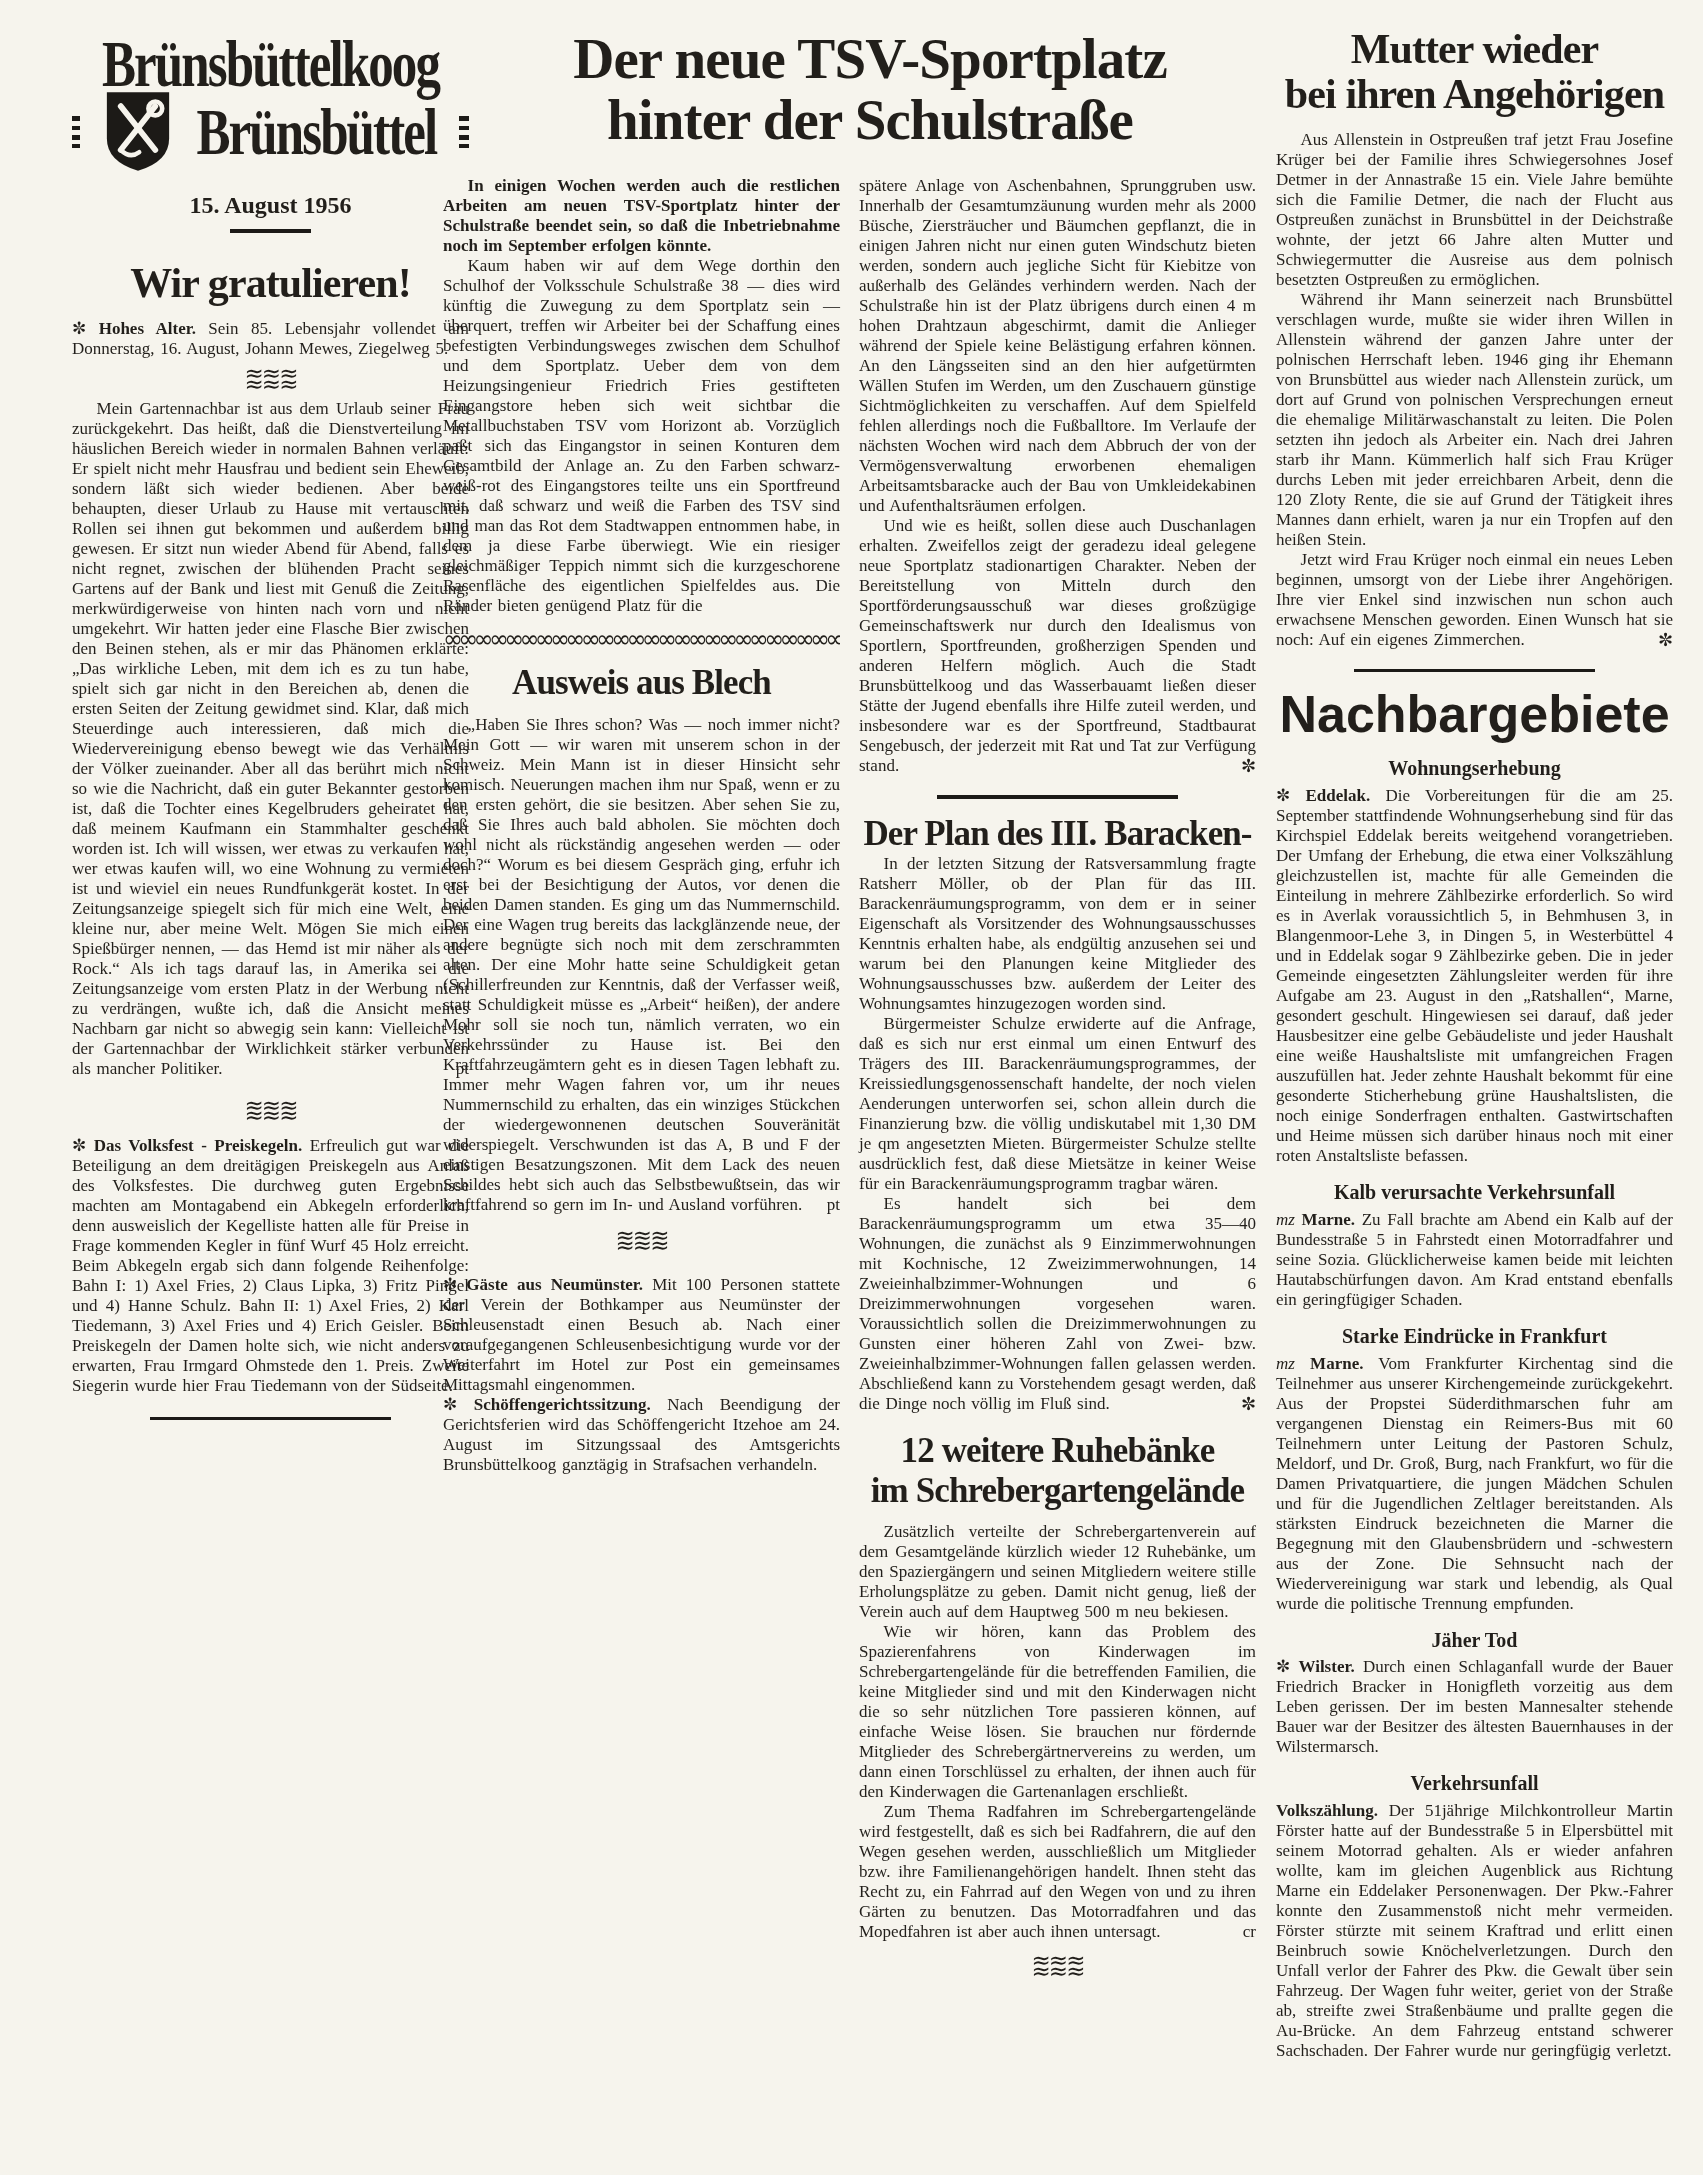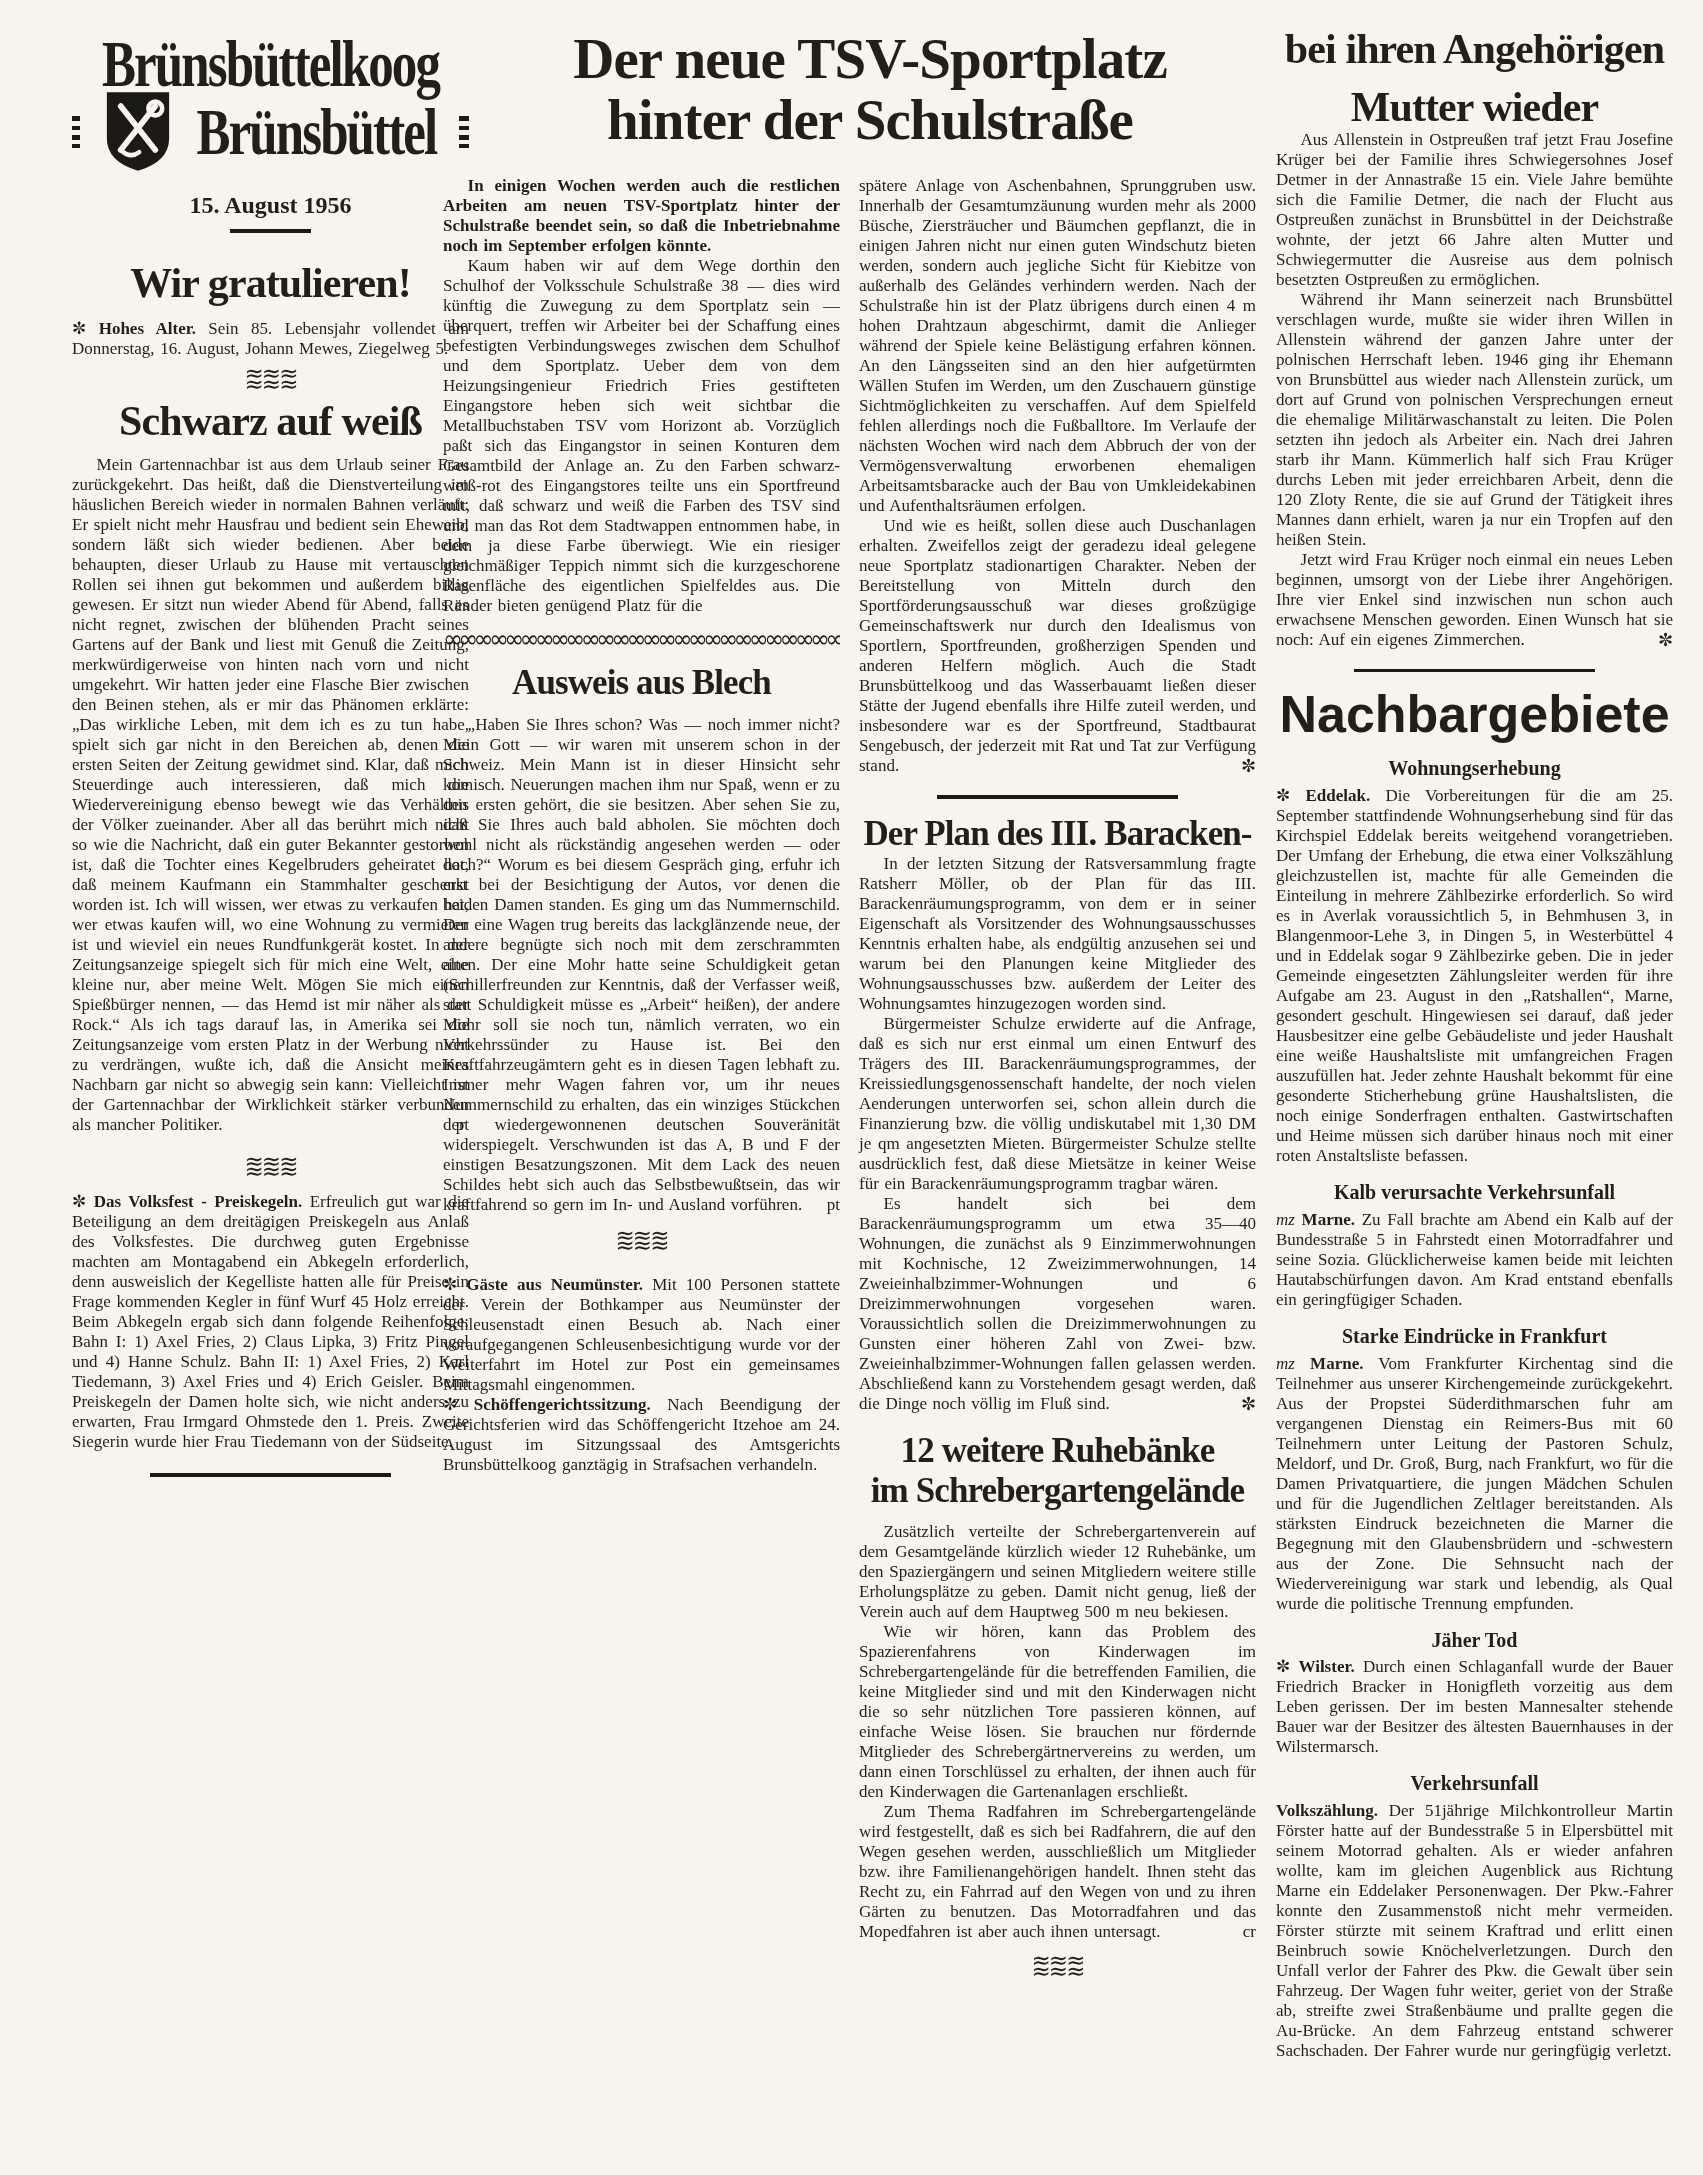--- a/index.html
+++ b/index.html
@@ -92,21 +92,20 @@
     <span class="star">✼</span>
     <b class="lead">Hohes Alter.</b>
     <span>Sein 85. Lebensjahr vollendet am Donnerstag, 16. August, Johann Mewes, Ziegelweg 5.</span>
   </p>
 
   <div class="squiggle">
     <div>≈≈≈</div>
       <div>≈≈≈</div>
   </div>
 
-  <h2 class="head-l" style="margin:9.5px 0 11.4px 0;">Schwarz auf weiß</h2>
 
   <p class="para ind">
     <span>Mein Gartennachbar ist aus dem Urlaub seiner Frau zurückgekehrt. Das heißt, daß die Dienstverteilung im häuslichen Bereich wieder in normalen Bahnen verläuft: Er spielt nicht mehr Hausfrau und bedient sein Eheweib, sondern läßt sich wieder bedienen. Aber beide behaupten, dieser Urlaub zu Hause mit vertauschten Rollen sei ihnen gut bekommen und außerdem billig gewesen. Er sitzt nun wieder Abend für Abend, falls es nicht regnet, zwischen der blühenden Pracht seines Gartens auf der Bank und liest mit Genuß die Zeitung, merkwürdigerweise von hinten nach vorn und nicht umgekehrt. Wir hatten jeder eine Flasche Bier zwischen den Beinen stehen, als er mir das Phänomen erklärte: „Das wirkliche Leben, mit dem ich es zu tun habe, spielt sich gar nicht in den Bereichen ab, denen die ersten Seiten der Zeitung gewidmet sind. Klar, daß mich Steuerdinge auch interessieren, daß mich die Wiedervereinigung ebenso bewegt wie das Verhältnis der Völker zueinander. Aber all das berührt mich nicht so wie die Nachricht, daß ein guter Bekannter gestorben ist, daß die Tochter eines Kegelbruders geheiratet hat, daß meinem Kaufmann ein Stammhalter geschenkt worden ist. Ich will wissen, wer etwas zu verkaufen hat, wer etwas kaufen will, wo eine Wohnung zu vermieten ist und wieviel ein neues Rundfunkgerät kostet. In der Zeitungsanzeige spiegelt sich für mich eine Welt, eine kleine nur, aber meine Welt. Mögen Sie mich einen Spießbürger nennen, — das Hemd ist mir näher als der Rock.“ Als ich tags darauf las, in Amerika sei die Zeitungsanzeige vom ersten Platz in der Werbung nicht zu verdrängen, wußte ich, daß die Ansicht meines Nachbarn gar nicht so abwegig sein kann: Vielleicht ist der Gartennachbar der Wirklichkeit stärker verbunden als mancher Politiker.</span>
     <span class="sig">pt</span>
   </p>
 
   <div class="squiggle" style="margin-top:21px;">
     <div>≈≈≈</div>
       <div>≈≈≈</div>
   </div>
@@ -189,22 +188,22 @@
   </p>
 
   <div class="squiggle" style="margin-top:13.2px;">
     <div>≈≈≈</div>
       <div>≈≈≈</div>
   </div>
 </div>
 
 <div class="col" id="col4">
 
+  <h2 class="head-l" style="margin:0;">Mutter wieder</h2>
   <h2 class="head-l" style="margin:0 0 13.2px 0;">bei ihren Angehörigen</h2>
-  <h2 class="head-l" style="margin:0;">Mutter wieder</h2>
 
   <p class="para ind">Aus Allenstein in Ostpreußen traf jetzt Frau Josefine Krüger bei der Familie ihres Schwiegersohnes Josef Detmer in der Annastraße 15 ein. Viele Jahre bemühte sich die Familie Detmer, die nach der Flucht aus Ostpreußen zunächst in Brunsbüttel in der Deichstraße wohnte, der jetzt 66 Jahre alten Mutter und Schwiegermutter die Ausreise aus dem polnisch besetzten Ostpreußen zu ermöglichen.</p>
   <p class="para ind">Während ihr Mann seinerzeit nach Brunsbüttel verschlagen wurde, mußte sie wider ihren Willen in Allenstein während der ganzen Jahre unter der polnischen Herrschaft leben. 1946 ging ihr Ehemann von Brunsbüttel aus wieder nach Allenstein zurück, um dort auf Grund von polnischen Versprechungen erneut die ehemalige Militärwaschanstalt zu leiten. Die Polen setzten ihn jedoch als Arbeiter ein. Nach drei Jahren starb ihr Mann. Kümmerlich half sich Frau Krüger durchs Leben mit jeder erreichbaren Arbeit, denn die 120 Zloty Rente, die sie auf Grund der Tätigkeit ihres Mannes dann erhielt, waren ja nur ein Tropfen auf den heißen Stein.</p>
   <p class="para ind">
     <span>Jetzt wird Frau Krüger noch einmal ein neues Leben beginnen, umsorgt von der Liebe ihrer Angehörigen. Ihre vier Enkel sind inzwischen nun schon auch erwachsene Menschen geworden. Einen Wunsch hat sie noch: Auf ein eigenes Zimmerchen.</span>
     <span class="endstar">✼</span>
   </p>
 
   <div class="rule-short"></div>
 

